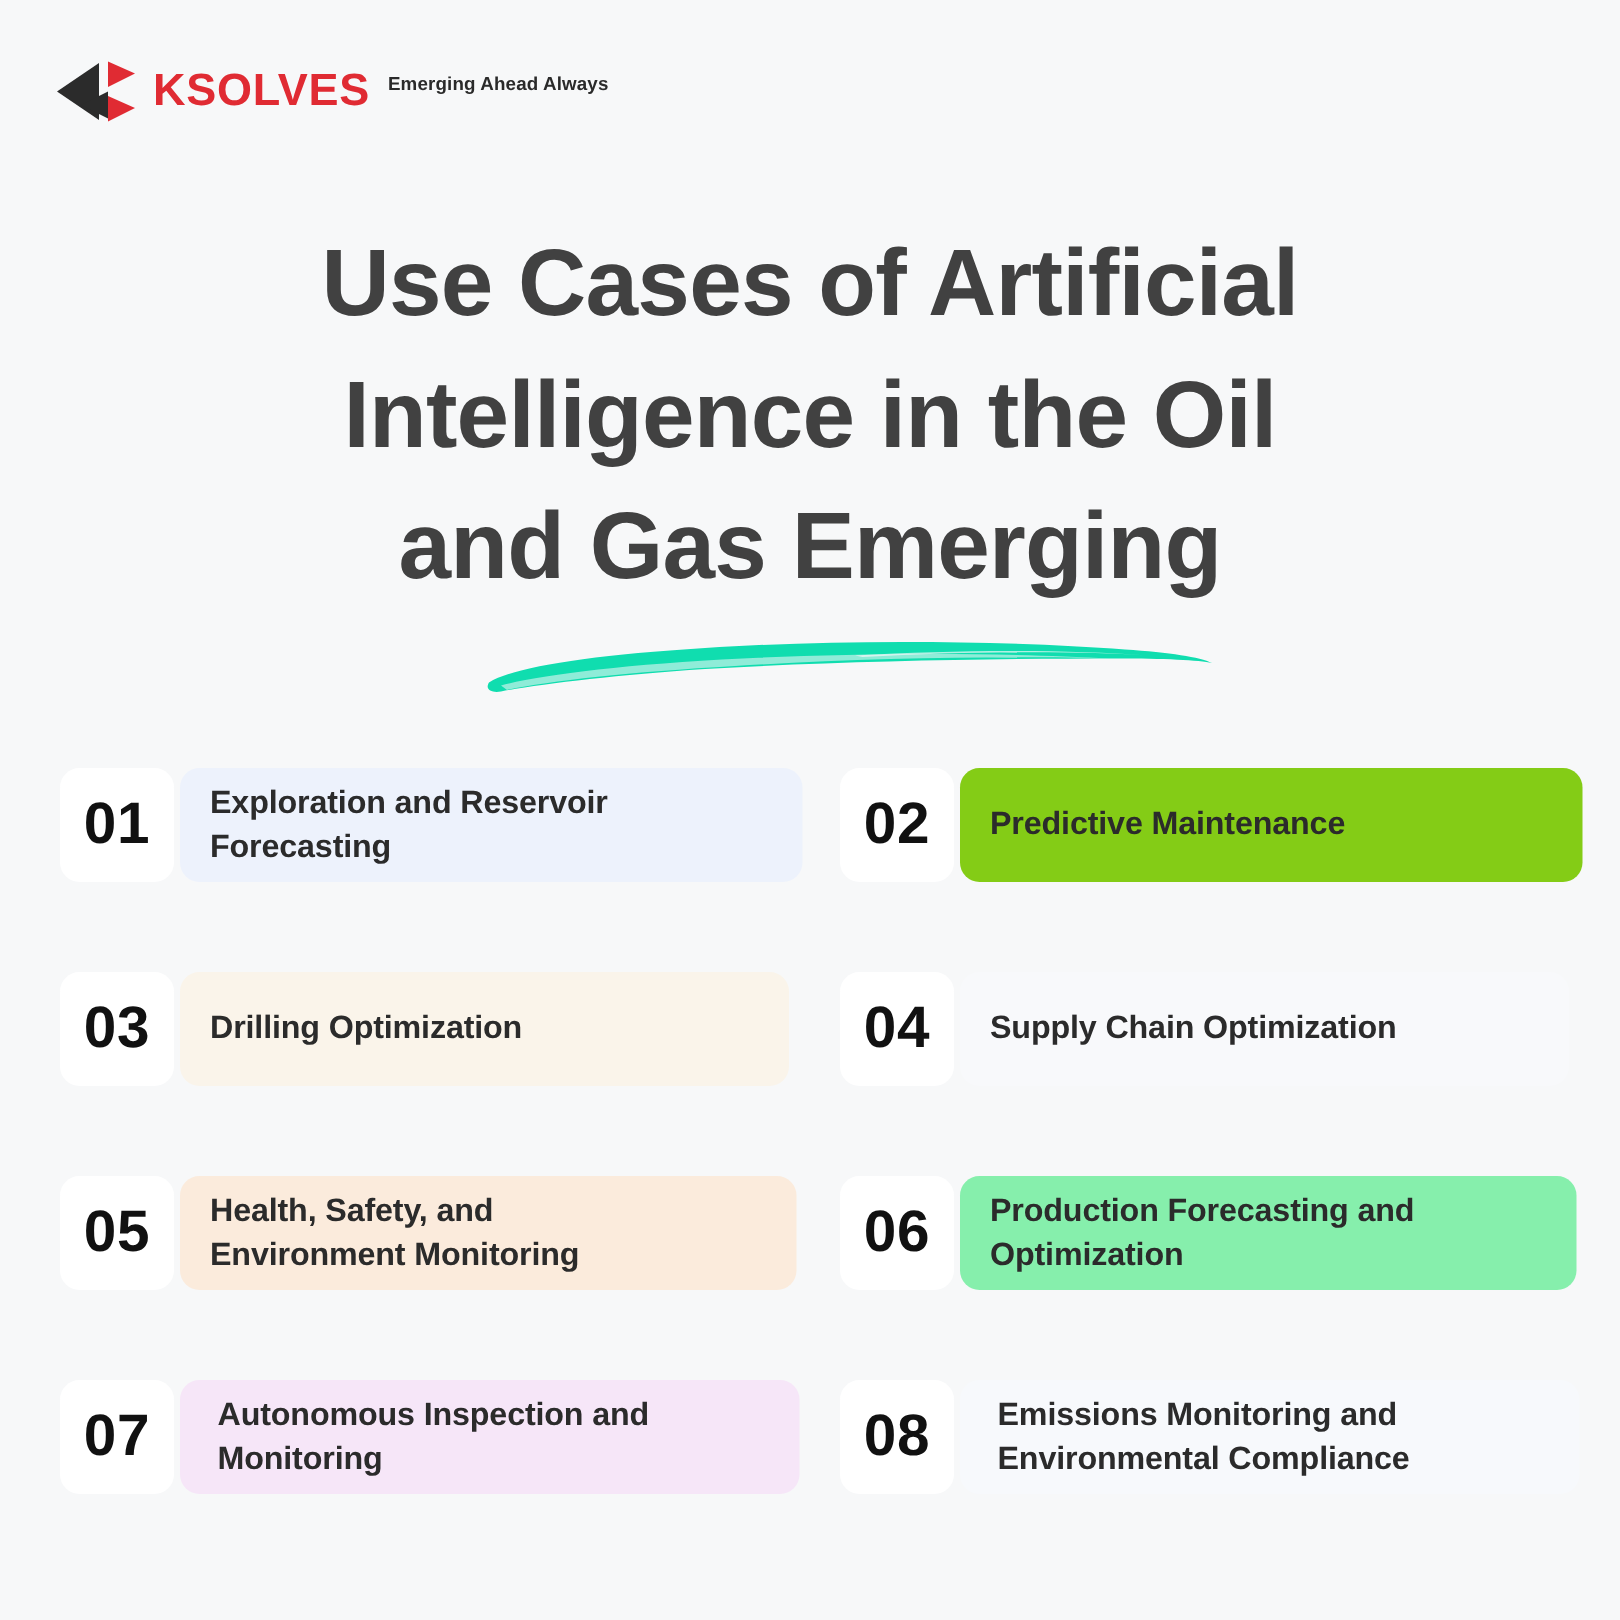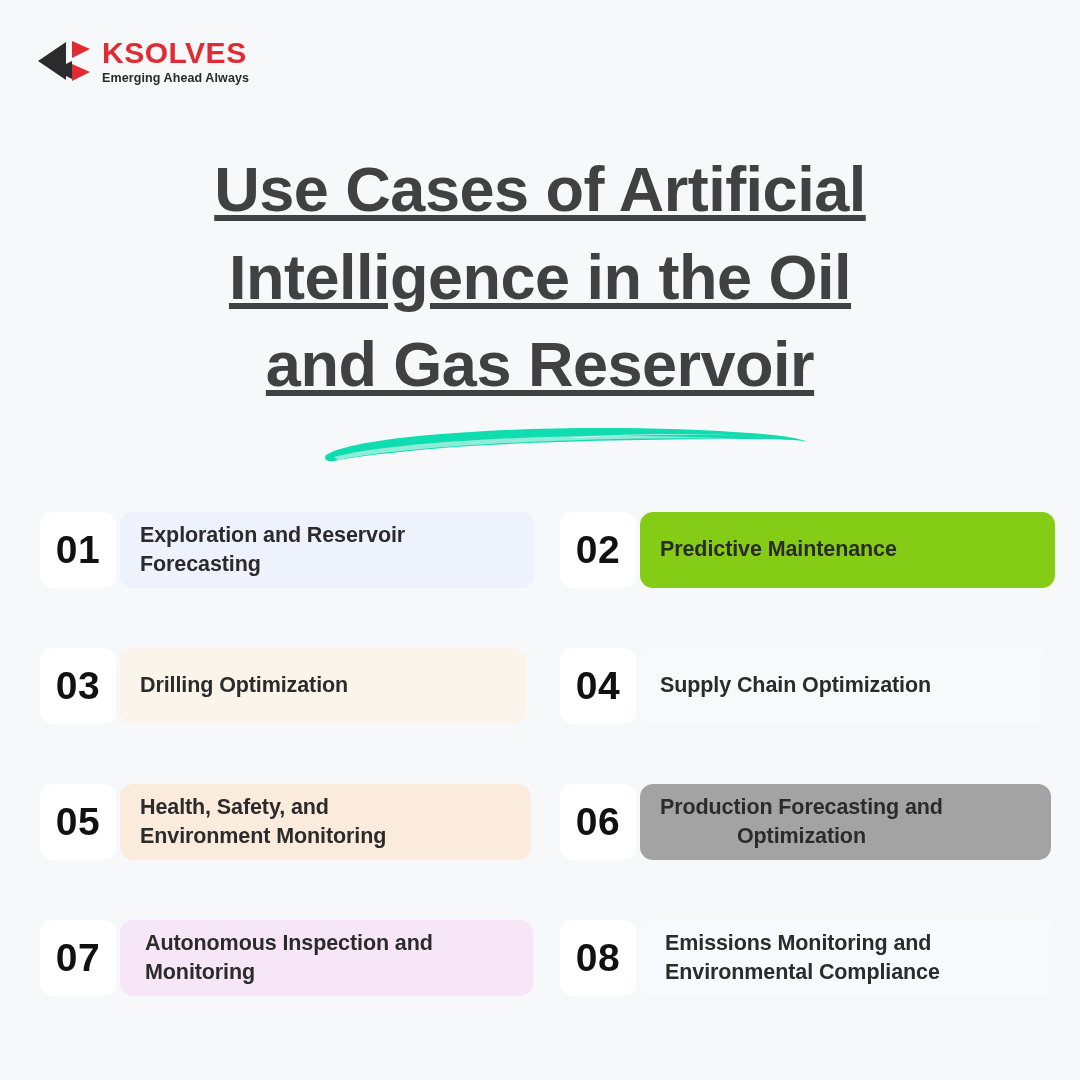--- a/index.html
+++ b/index.html
@@ -7,39 +7,39 @@
     width:1080px; height:1080px;
     background:#F7F8F9;
     font-family:"Liberation Sans", sans-serif;
     overflow:hidden;
   }
   .page { position:relative; width:1080px; height:1080px; background:#F7F8F9; }
 
   
   .logo { position:absolute; left:36px; top:38px; display:flex; align-items:center; gap:10px; }
   .logo-mark { position:relative; width:56px; height:46px; flex:none; }
-  .logo-text { display:flex; flex-direction:column; justify-content:center; }
+  .logo-text { display:flex; flex-direction:row; justify-content:center;gap:12px; }
   .logo-word {
     font-size:30px; font-weight:bold; letter-spacing:0.5px;
     color:#E02B33; line-height:1; font-family:"Liberation Sans", sans-serif;
   }
   .logo-tag {
     font-size:12.5px; font-weight:bold; color:#2A2A2A;
     letter-spacing:0.1px; margin-top:4px; line-height:1;
   }
 
   
   .title {
     position:absolute; left:90px; top:146px; width:900px;
     text-align:center;
     font-size:63px; line-height:1.39; font-weight:bold;
     color:#414141; letter-spacing:-0.5px;
     font-family:"Liberation Sans", sans-serif;
   }
-  .title .ln { display:block;text-decoration:underline; }
+  .title .ln { display:block; }
 
   
   .brush { position:absolute; left:320px; top:415px; width:490px; height:56px; }
 
   
   .grid {
     position:absolute; left:40px; top:512px;
     width:1015px;
     display:grid;
     grid-template-columns:496px 496px;
@@ -82,21 +82,21 @@
     </div>
     <div class="logo-text">
       <div class="logo-word">KSOLVES</div>
       <div class="logo-tag">Emerging Ahead Always</div>
     </div>
   </div>
 
   <div class="title">
     <span class="ln">Use Cases of Artificial</span>
     <span class="ln">Intelligence in the Oil</span>
-    <span class="ln">and Gas Reservoir</span>
+    <span class="ln">and Gas Emerging</span>
   </div>
 
   <div class="brush">
     <svg width="490" height="56" viewBox="0 0 490 56" xmlns="http://www.w3.org/2000/svg">
       <path d="M6,40 C22,30 70,22 150,17 C240,11 350,12 430,18 C460,20 480,23 488,27
                C480,25 455,24 425,24 C340,24 235,26 150,31 C90,35 40,41 14,46
                C8,47 3,45 6,40 Z" fill="#10DDAF"></path>
       <path d="M14,42 C40,35 95,28 175,24 C255,20 350,20 420,24
                C350,22 250,24 170,29 C100,33 45,39 18,45 Z" fill="#F7F8F9" opacity="0.55"></path>
       <path d="M250,22 C320,18 390,18 445,22 C400,19 330,19 255,23 Z" fill="#F7F8F9" opacity="0.7"></path>
@@ -147,21 +147,21 @@
       <div class="label-card" style="background:#FBEBDC; max-width:411px;">
         <div>
           <span>Health, Safety, and</span>
           <span>Environment Monitoring</span>
         </div>
       </div>
     </div>
 
     <div class="item">
       <div class="num-card">06</div>
-      <div class="label-card" style="background:#a3a3a3; max-width:411px;text-align:center;">
+      <div class="label-card" style="background:#86efac; max-width:411px;">
         <div>
           <span>Production Forecasting and</span>
           <span>Optimization</span>
         </div>
       </div>
     </div>
 
     <div class="item wide">
       <div class="num-card">07</div>
       <div class="label-card" style="background:#F6E6F8; max-width:413px;">

